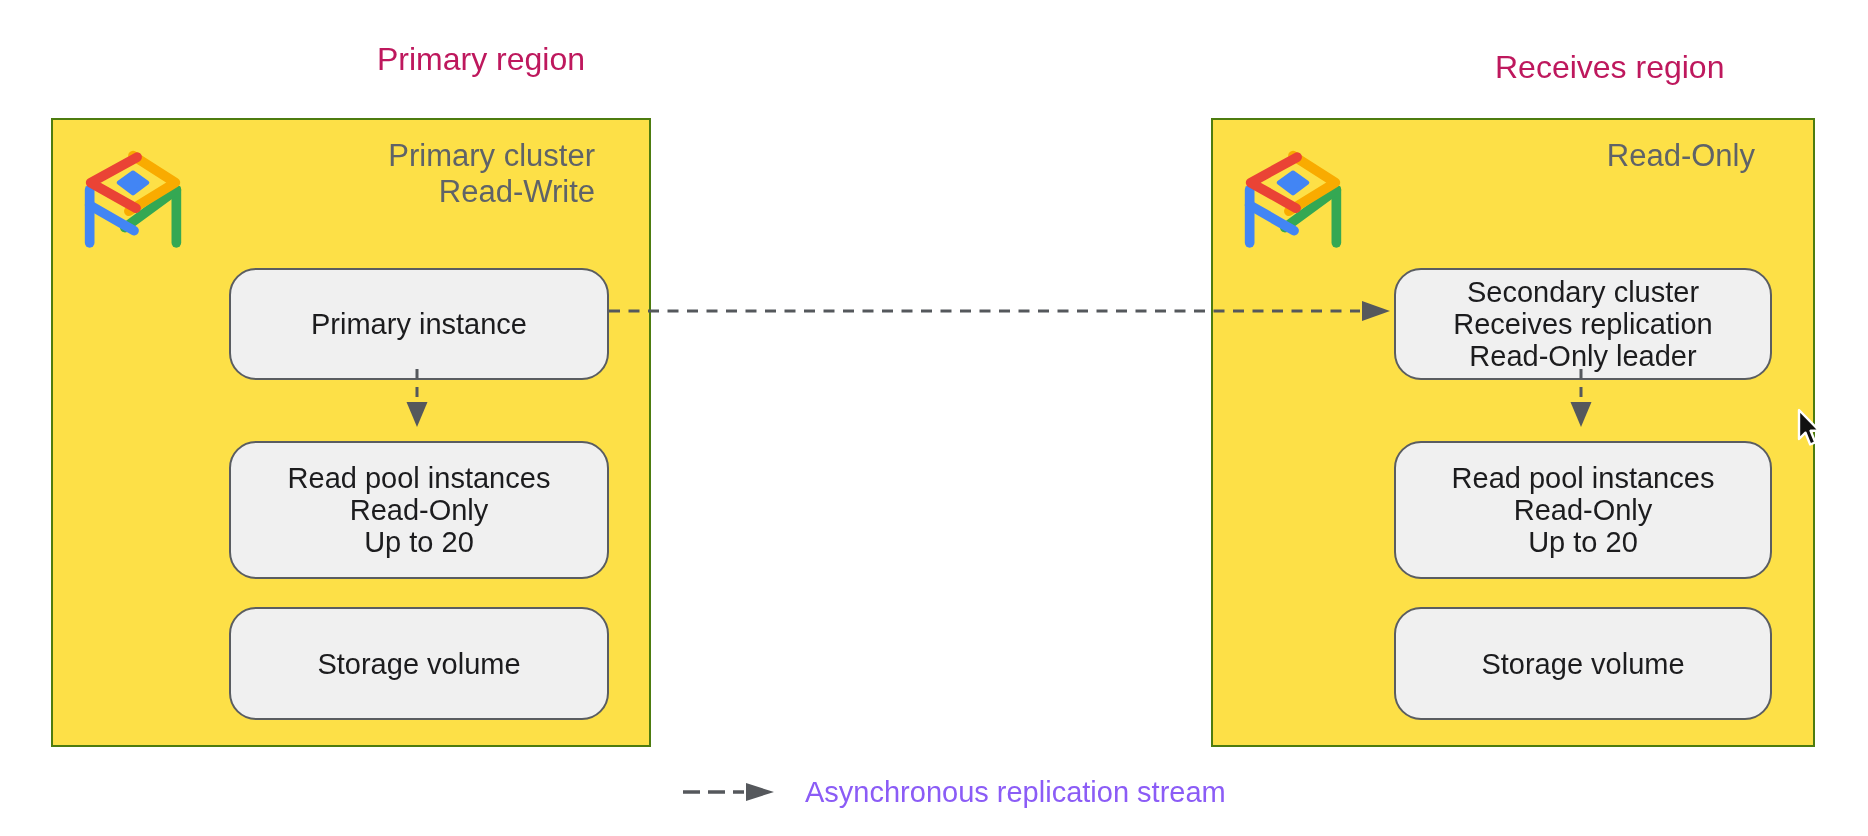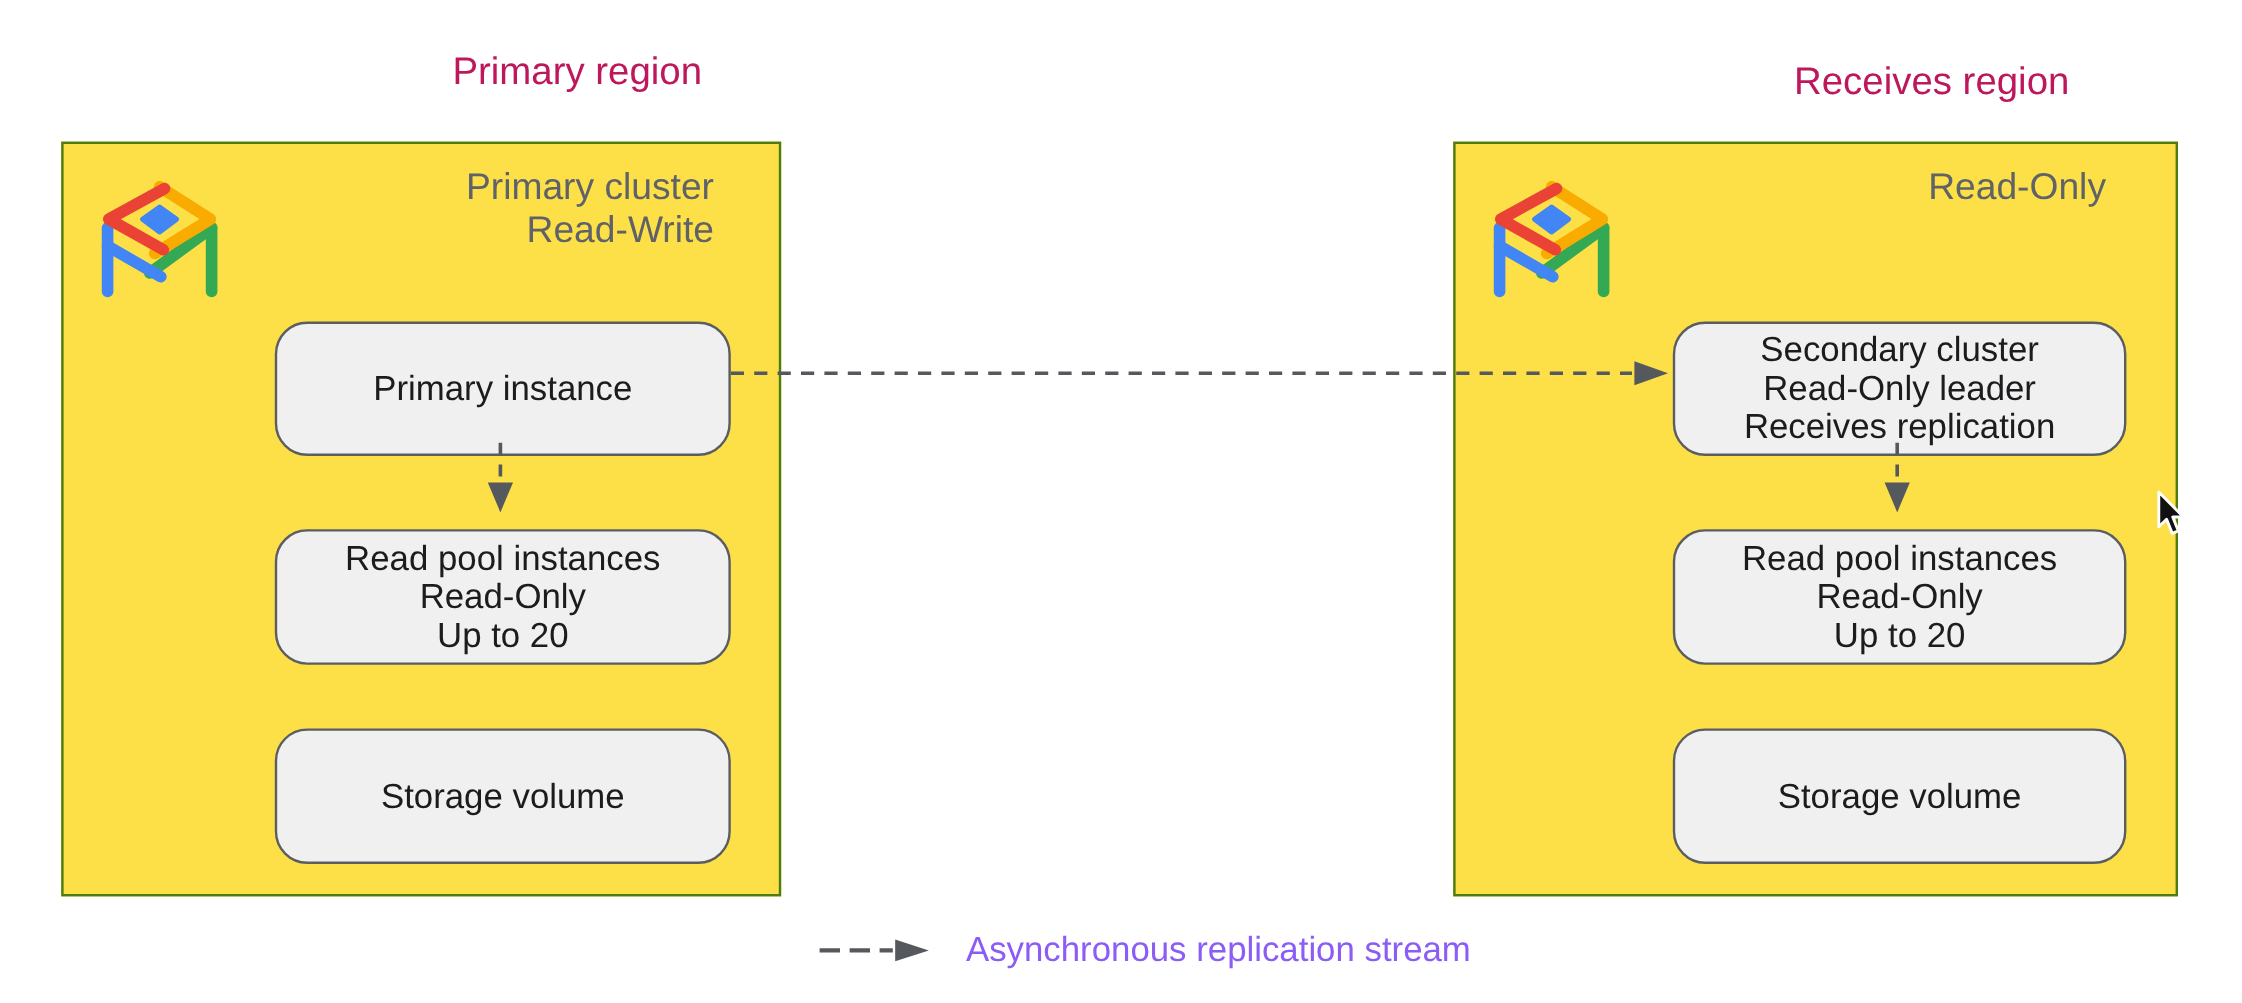--- a/index.html
+++ b/index.html
@@ -24,21 +24,21 @@
   .cluster.secondary .cluster-title{right:58px;}
   .logo{position:absolute;left:29px;top:29px;width:102px;height:102px;}
   .node{
     position:absolute;left:176px;width:380px;box-sizing:border-box;
     background:#f0f0f0;border:2.5px solid #5a5d61;border-radius:27px;
     display:flex;flex-direction:column;align-items:center;justify-content:center;
     font-size:29px;line-height:32px;color:#1c1c1e;text-align:center;
   }
   .cluster.secondary .node{left:181px;width:378px;}
   .node.instance{top:148px;height:112px;}
-  .node.readpool{top:321px;height:113px;}
+  .node.readpool{top:321px;height:138px;}
   .node.storage{top:487px;height:113px;text-align:right;}
   .overlay{position:absolute;left:0;top:0;width:1868px;height:836px;pointer-events:none;}
   .legend-label{
     position:absolute;left:805px;top:775px;font-size:29px;line-height:34px;
     color:#8b5cf6;white-space:nowrap;
   }
   .cursor{position:absolute;left:1796px;top:408px;width:27px;height:42px;}
 </style>
 </head>
 <body>
@@ -87,22 +87,22 @@
         <path d="M 50,6.5 L 91.5,33 L 46,61" stroke="#F9AB00" stroke-width="9.5"></path>
         <path d="M 53,58 L 8.5,33 L 54,8" stroke="#EA4335" stroke-width="9.5"></path>
         <path d="M 50,23 L 64,33 L 50,43.5 L 36,33 Z" fill="#4285F4" stroke="#4285F4" stroke-width="4"></path>
       </g>
     </svg>
     <div class="cluster-title">
       <div>Read-Only</div>
     </div>
     <div class="node instance">
       <span>Secondary cluster</span>
+      <span>Receives replication</span>
       <span>Read-Only leader</span>
-      <span>Receives replication</span>
     </div>
     <div class="node readpool">
       <span>Read pool instances</span>
       <span>Read-Only</span>
       <span>Up to 20</span>
     </div>
     <div class="node storage">
       <span>Storage volume</span>
     </div>
   </div>

